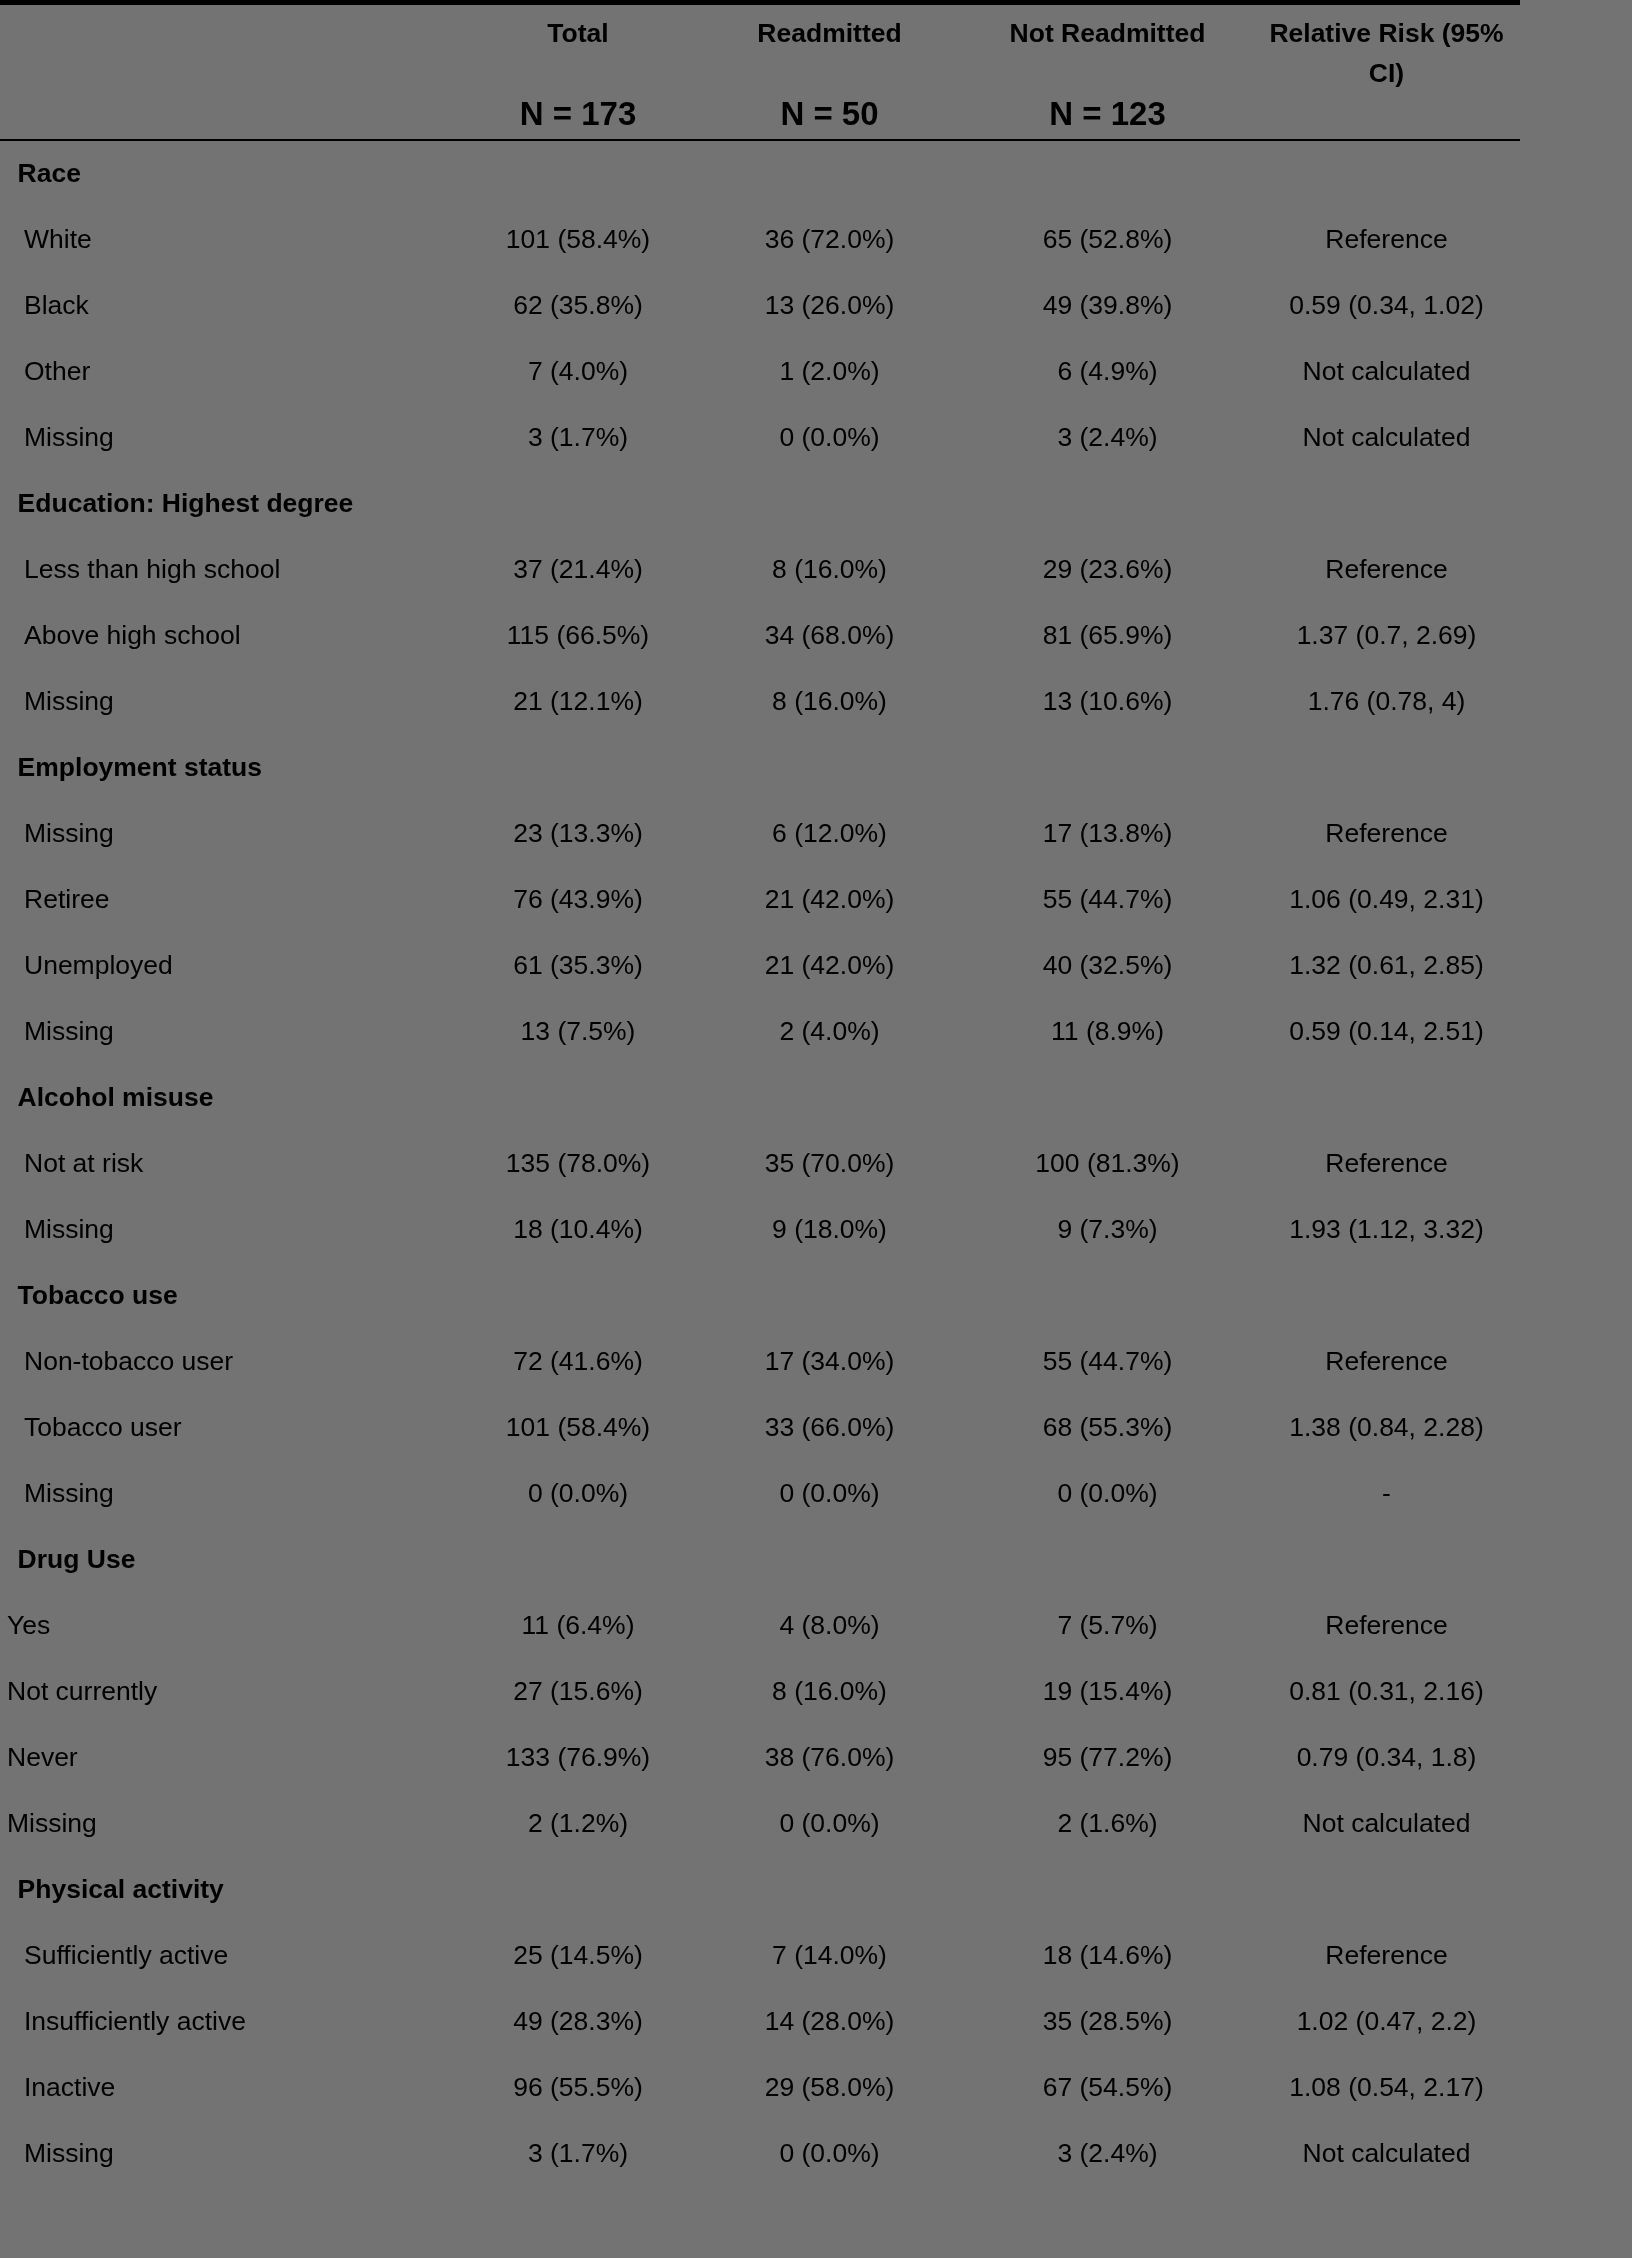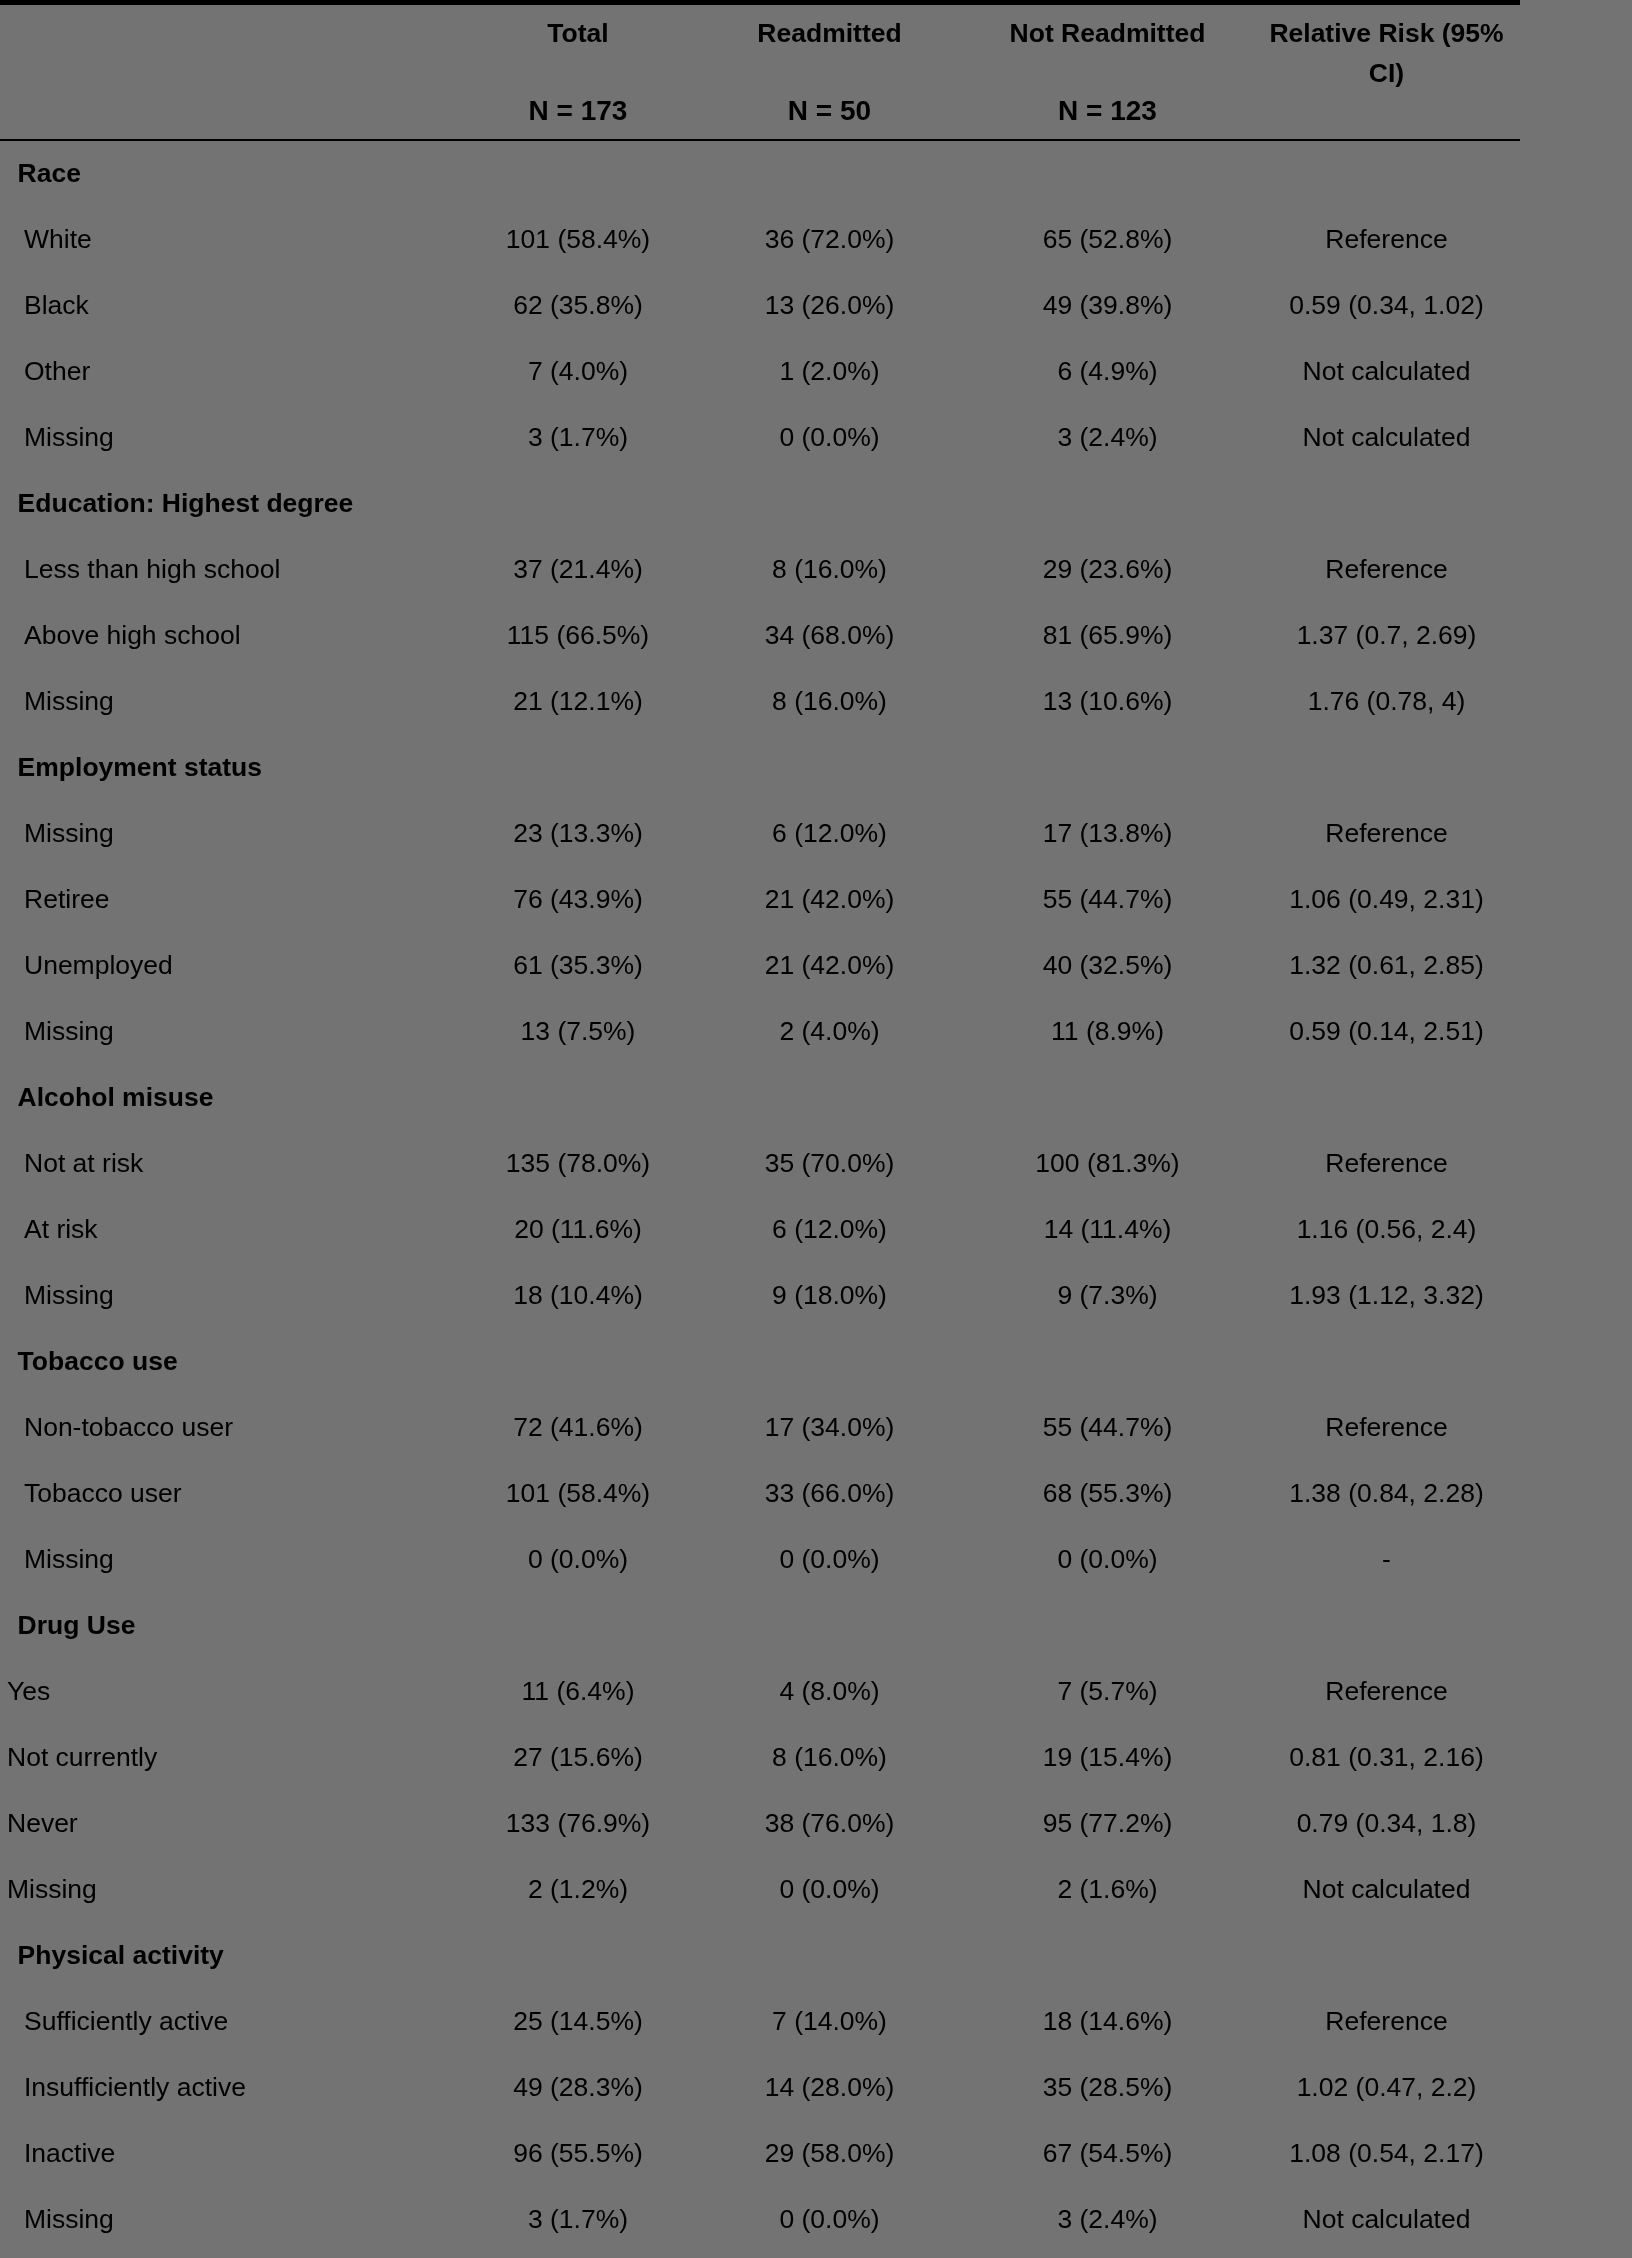--- a/index.html
+++ b/index.html
@@ -32,21 +32,21 @@
     font-weight: bold;
     font-size: 26.5px;
     line-height: 1.5;
     text-align: center;
   }
   tr.hrow2 td {
     height: 44px;
     vertical-align: top;
     padding: 0 8.8px;
     font-weight: bold;
-    font-size: 28px;
+    font-size: 33px;
     text-align: center;
   }
   tbody td {
     height: 66px;
     font-size: 26.5px;
     vertical-align: middle;
     padding: 0;
   }
   td.sec {
     font-weight: bold;
@@ -195,27 +195,20 @@
           <td></td>
         </tr>
         <tr>
           <td class="lbl">Not at risk</td>
           <td class="val">135 (78.0%)</td>
           <td class="val">35 (70.0%)</td>
           <td class="val">100 (81.3%)</td>
           <td class="val">Reference</td>
         </tr>
         <tr>
-          <td class="lbl">At risk</td>
-          <td class="val">20 (11.6%)</td>
-          <td class="val">6 (12.0%)</td>
-          <td class="val">14 (11.4%)</td>
-          <td class="val">1.16 (0.56, 2.4)</td>
-        </tr>
-        <tr>
           <td class="lbl">Missing</td>
           <td class="val">18 (10.4%)</td>
           <td class="val">9 (18.0%)</td>
           <td class="val">9 (7.3%)</td>
           <td class="val">1.93 (1.12, 3.32)</td>
         </tr>
         <tr>
           <td class="sec">Tobacco use</td>
           <td></td>
           <td></td>

